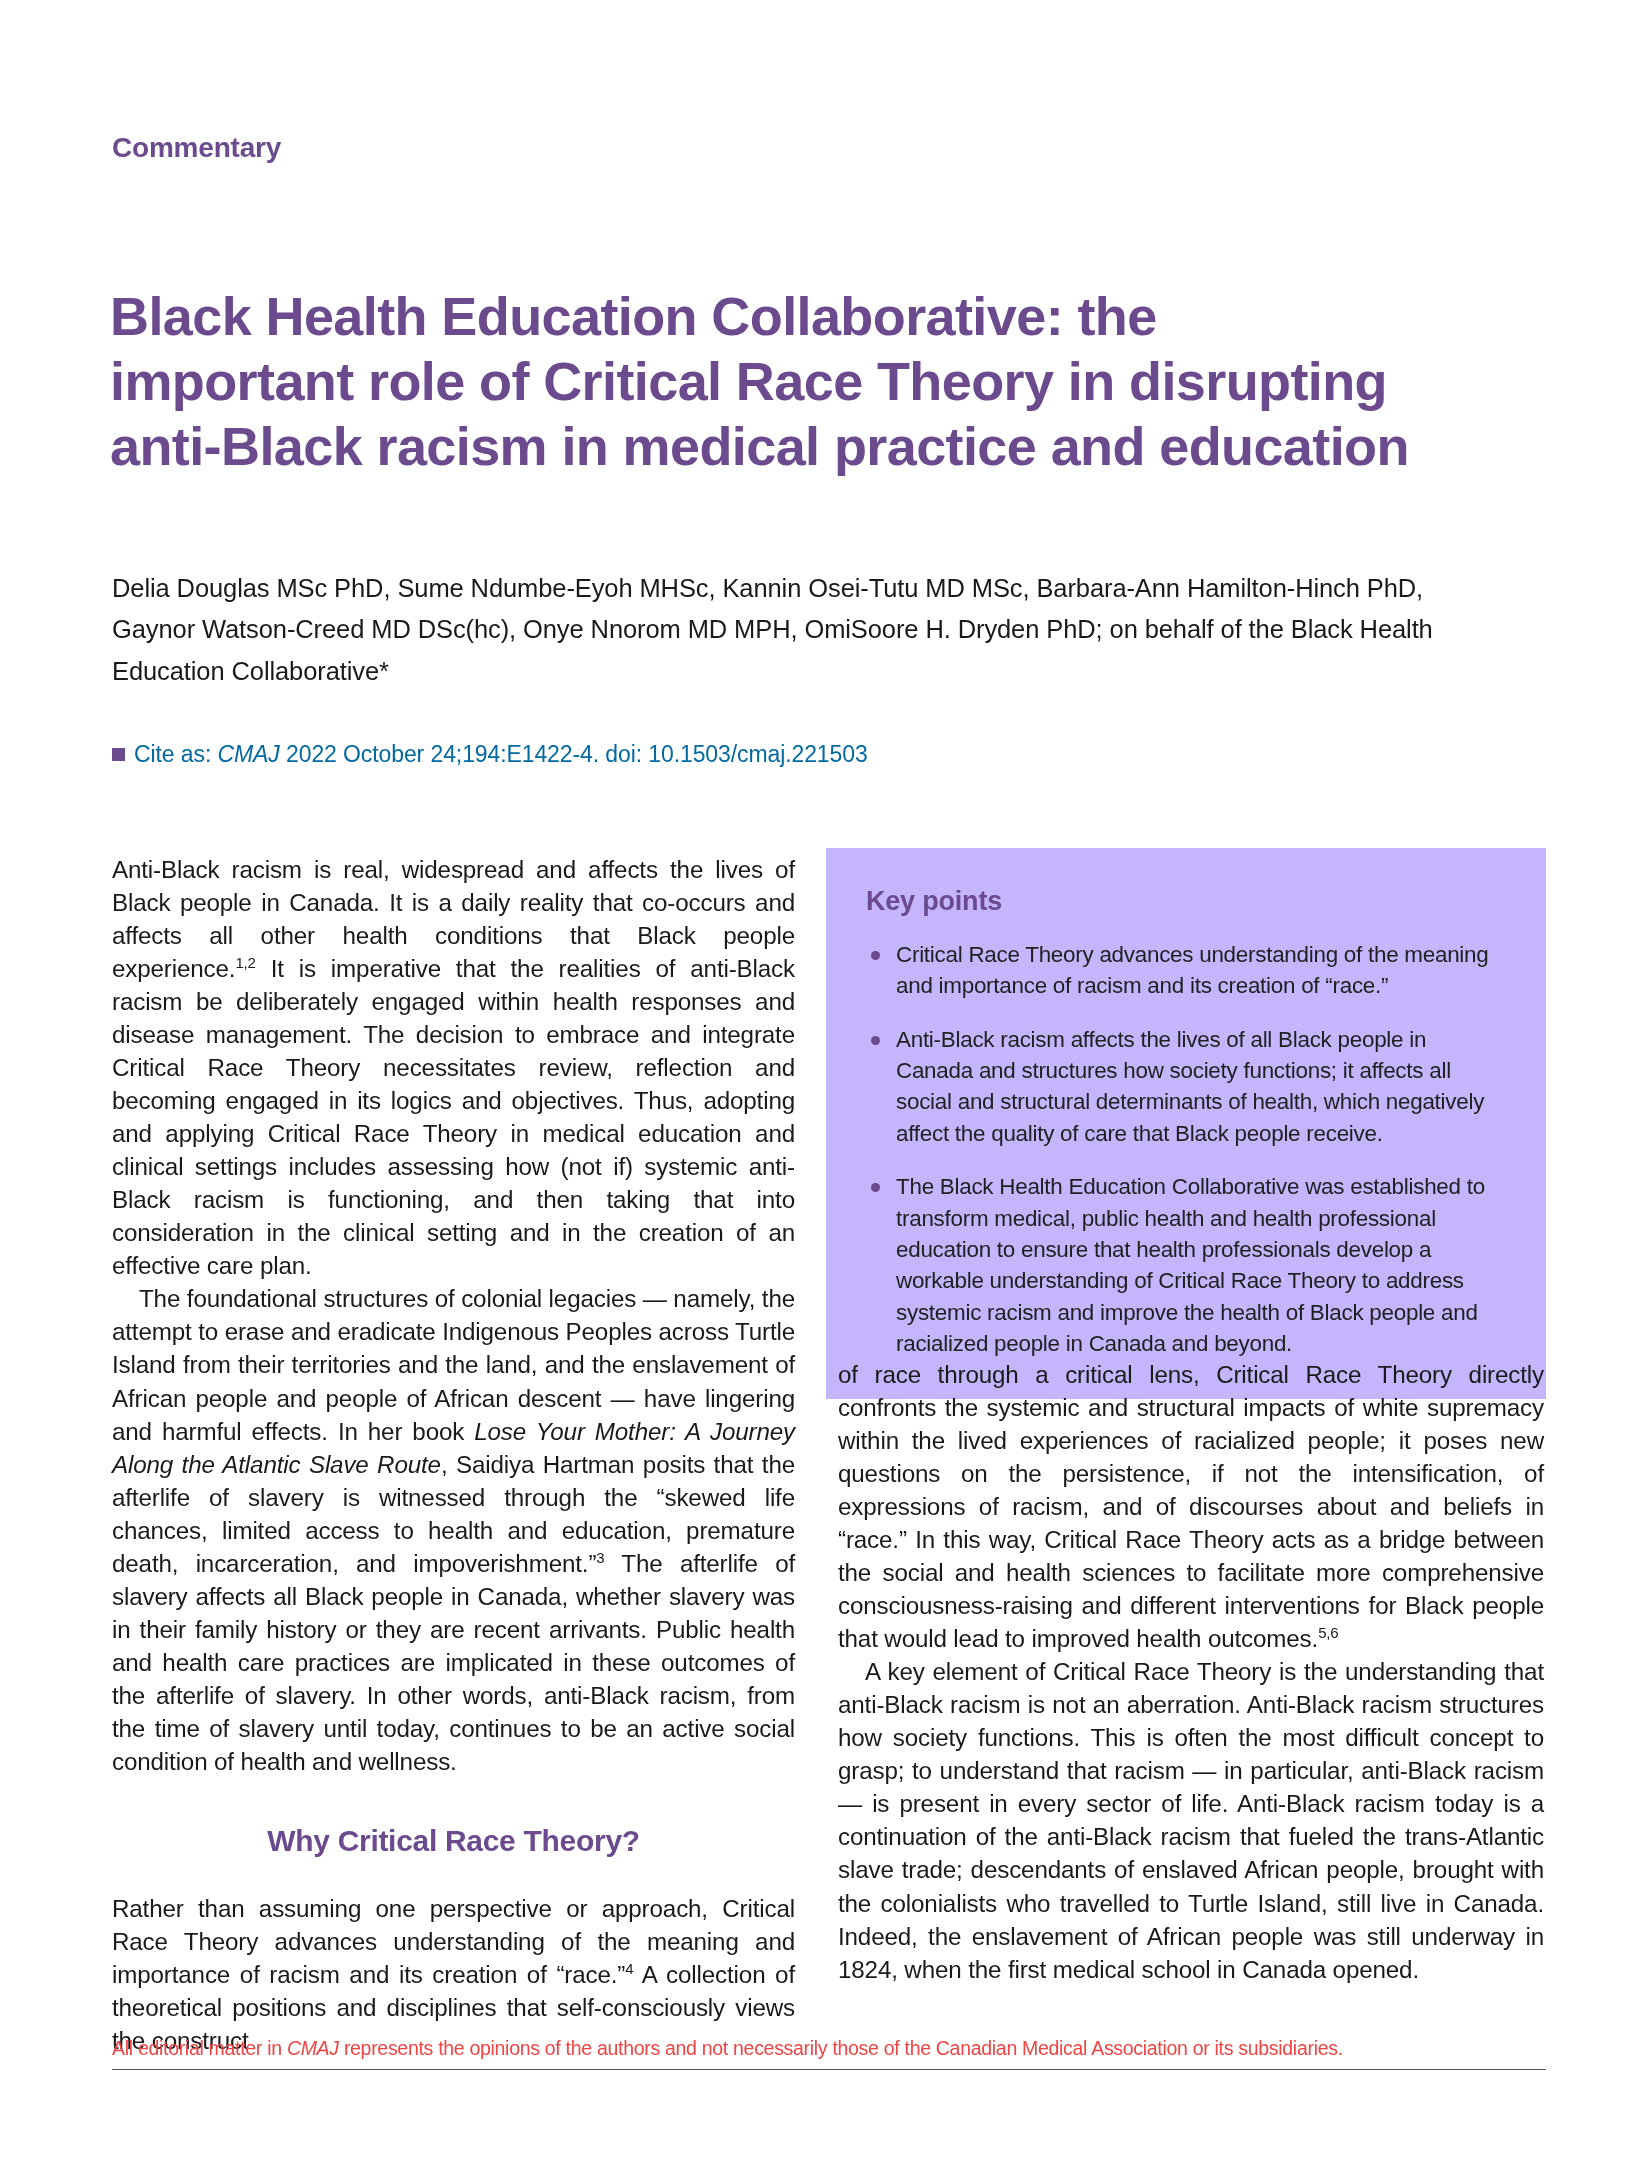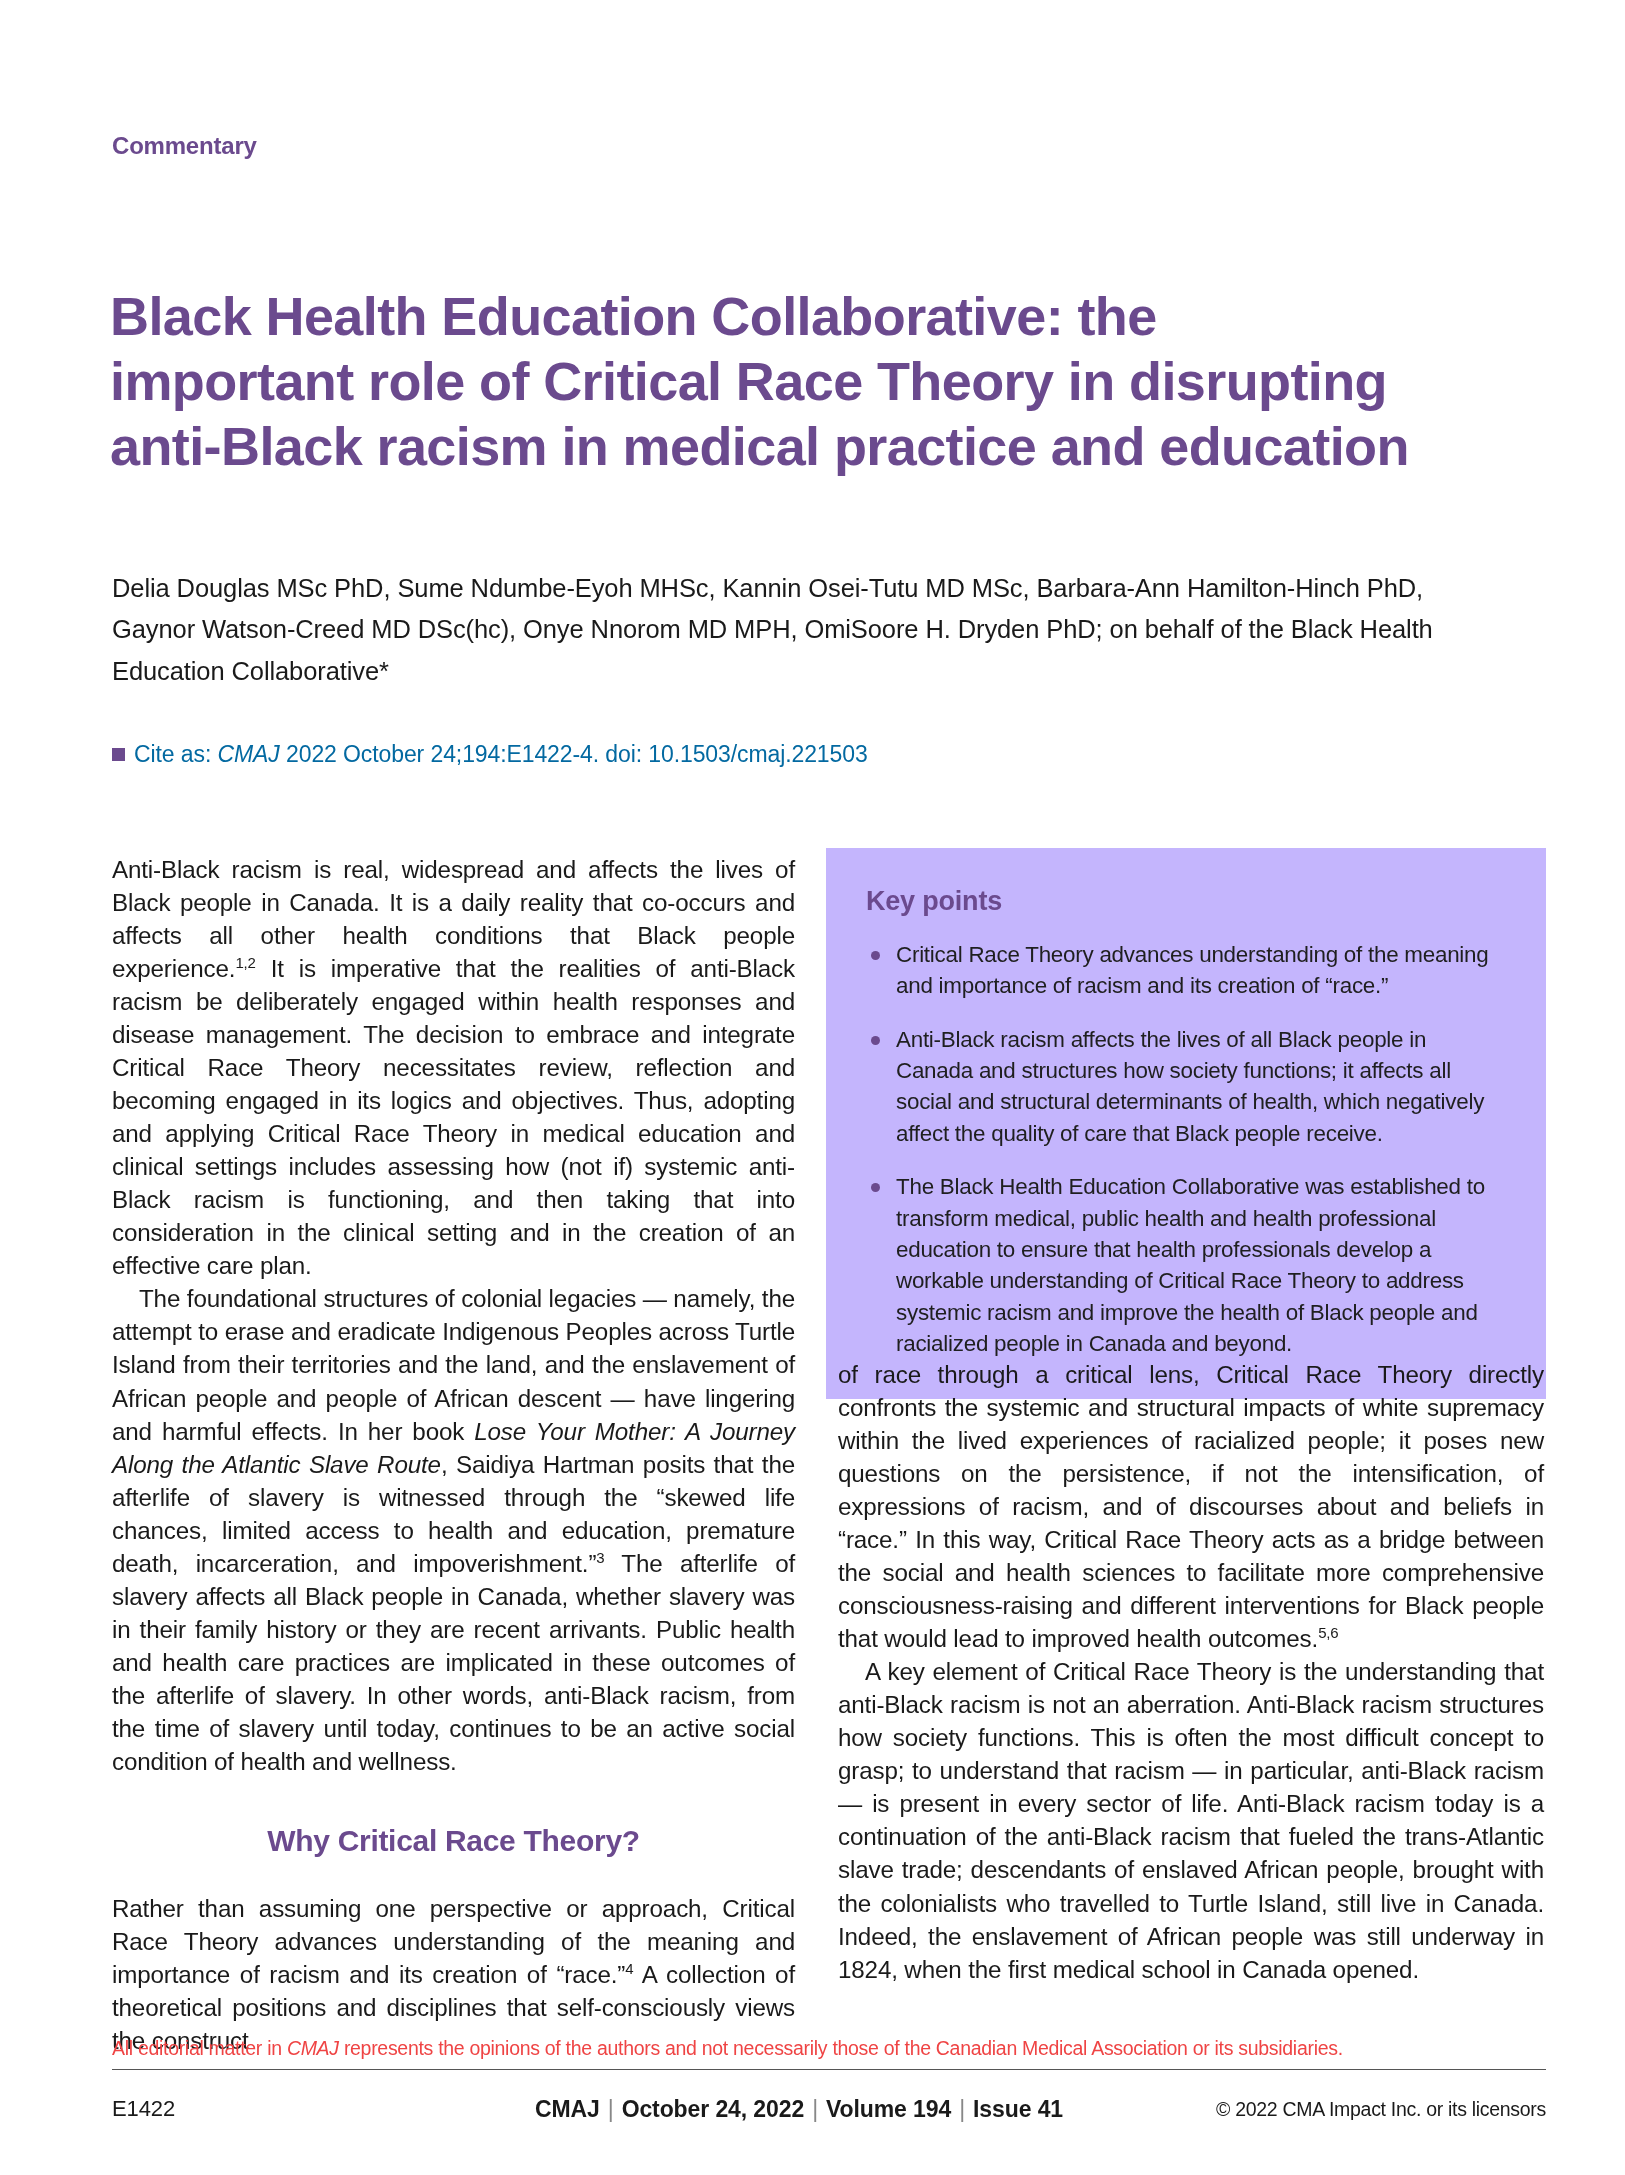--- a/index.html
+++ b/index.html
@@ -22,21 +22,21 @@
     height: 2175px;
     box-sizing: border-box;
     padding: 0;
   }
 
   
   .section-label {
     position: absolute;
     left: 112px;
     top: 132px;
-    font-size: 24px;
+    font-size: 28px;
     font-weight: 700;
     color: #6B4A8E;
     letter-spacing: -0.2px;
   }
 
   .article-title {
     position: absolute;
     left: 110px;
     top: 248px;
     width: 1300px;
@@ -263,19 +263,14 @@
 
   <div class="col-right-lower">
     <p class="body"><span>of race through a critical lens, Critical Race Theory directly confronts the systemic and structural impacts of white supremacy within the lived experiences of racialized people; it poses new questions on the persistence, if not the intensification, of expressions of racism, and of discourses about and beliefs in “race.” In this way, Critical Race Theory acts as a bridge between the social and health sciences to facilitate more comprehensive consciousness-raising and different interventions for Black people that would lead to improved health outcomes.</span><sup>5,6</sup></p>
     <p class="body">A key element of Critical Race Theory is the understanding that anti-Black racism is not an aberration. Anti-Black racism structures how society functions. This is often the most difficult concept to grasp; to understand that racism — in particular, anti-Black racism — is present in every sector of life. Anti-Black racism today is a continuation of the anti-Black racism that fueled the trans-Atlantic slave trade; descendants of enslaved African people, brought with the colonialists who travelled to Turtle Island, still live in Canada. Indeed, the enslavement of African people was still underway in 1824, when the first medical school in Canada opened.</p>
   </div>
 
   <div class="editorial-note"><span>All editorial matter in </span><span class="ital">CMAJ</span><span> represents the opinions of the authors and not necessarily those of the Canadian Medical Association or its subsidiaries.</span></div>
 
   <div class="footer-rule"></div>
 
-  <div class="footer-row">
-    <span class="footer-page">E1422</span>
-    <span class="footer-center"><span>CMAJ</span><span class="sep">|</span><span>October 24, 2022</span><span class="sep">|</span><span>Volume 194</span><span class="sep">|</span><span>Issue 41</span></span>
-    <span class="footer-copy">© 2022 CMA Impact Inc. or its licensors</span>
-  </div>
 
 </div>
 
 </body></html>

